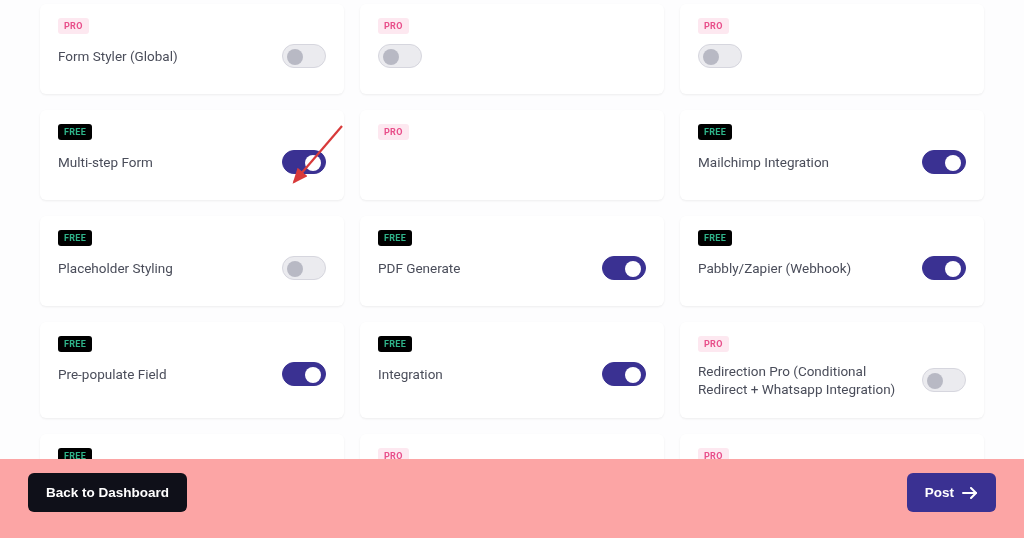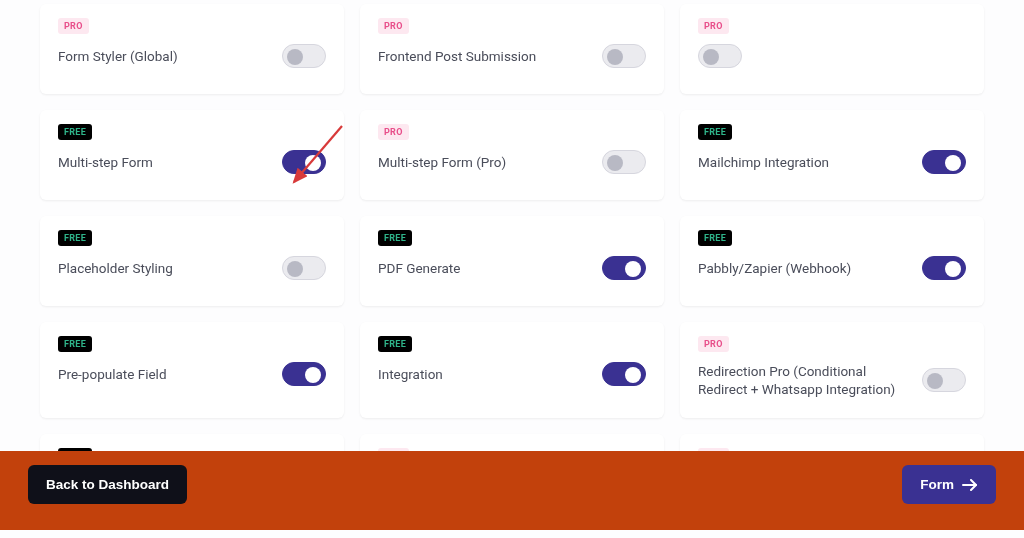--- a/index.html
+++ b/index.html
@@ -95,26 +95,26 @@
   .arrow {
     position: absolute;
     left: 286px;
     top: 122px;
     pointer-events: none;
   }
   .footer {
     position: absolute;
     left: 0;
     right: 0;
-    bottom: 8px;
+    bottom: 0;
     padding: 14px 28px 26px 28px;
     display: flex;
     justify-content: space-between;
     align-items: center;
-    background: #c2410c;
+    background: #fca5a5;
   }
   .btn-back {
     background: #0f1019;
     color: #fff;
     font-size: 13.5px;
     font-weight: 600;
     border: none;
     border-radius: 6px;
     padding: 12px 18px;
     cursor: pointer;
@@ -145,21 +145,20 @@
       <div class="card-title">Form Styler (Global)</div>
       <div class="toggle off">
           <div class="knob"></div>
         </div>
     </div>
   </div>
 
   <div class="card">
     <span class="badge pro">PRO</span>
     <div class="card-row">
-      <div class="card-title">Frontend Post Submission</div>
       <div class="toggle off">
           <div class="knob"></div>
         </div>
     </div>
   </div>
 
   <div class="card">
     <span class="badge pro">PRO</span>
     <div class="card-row">
       <div class="toggle off">
@@ -173,26 +172,20 @@
     <div class="card-row">
       <div class="card-title">Multi-step Form</div>
       <div class="toggle on">
           <div class="knob"></div>
         </div>
     </div>
   </div>
 
   <div class="card">
     <span class="badge pro">PRO</span>
-    <div class="card-row">
-      <div class="card-title">Multi-step Form (Pro)</div>
-      <div class="toggle off">
-          <div class="knob"></div>
-        </div>
-    </div>
   </div>
 
   <div class="card">
     <span class="badge free">FREE</span>
     <div class="card-row">
       <div class="card-title">Mailchimp Integration</div>
       <div class="toggle on">
           <div class="knob"></div>
         </div>
     </div>
@@ -275,19 +268,19 @@
     <marker id="ah" markerWidth="8" markerHeight="8" refX="6" refY="3" orient="auto">
       <path d="M0,0 L7,3 L0,6 Z" fill="#d83a3a"></path>
     </marker>
   </defs>
   <line x1="56" y1="4" x2="8" y2="60" stroke="#d83a3a" stroke-width="2.2" marker-end="url(#ah)"></line>
 </svg>
 
 <div class="footer">
   <button class="btn-back">Back to Dashboard</button>
   <button class="btn-next">
-    <span>Form</span>
+    <span>Post</span>
     <svg width="16" height="12">
       <line x1="1" y1="6" x2="14" y2="6" stroke="#fff" stroke-width="2" stroke-linecap="round"></line>
       <polyline points="9,1 14,6 9,11" fill="none" stroke="#fff" stroke-width="2" stroke-linecap="round" stroke-linejoin="round"></polyline>
     </svg>
   </button>
 </div>
 
 </body></html>

